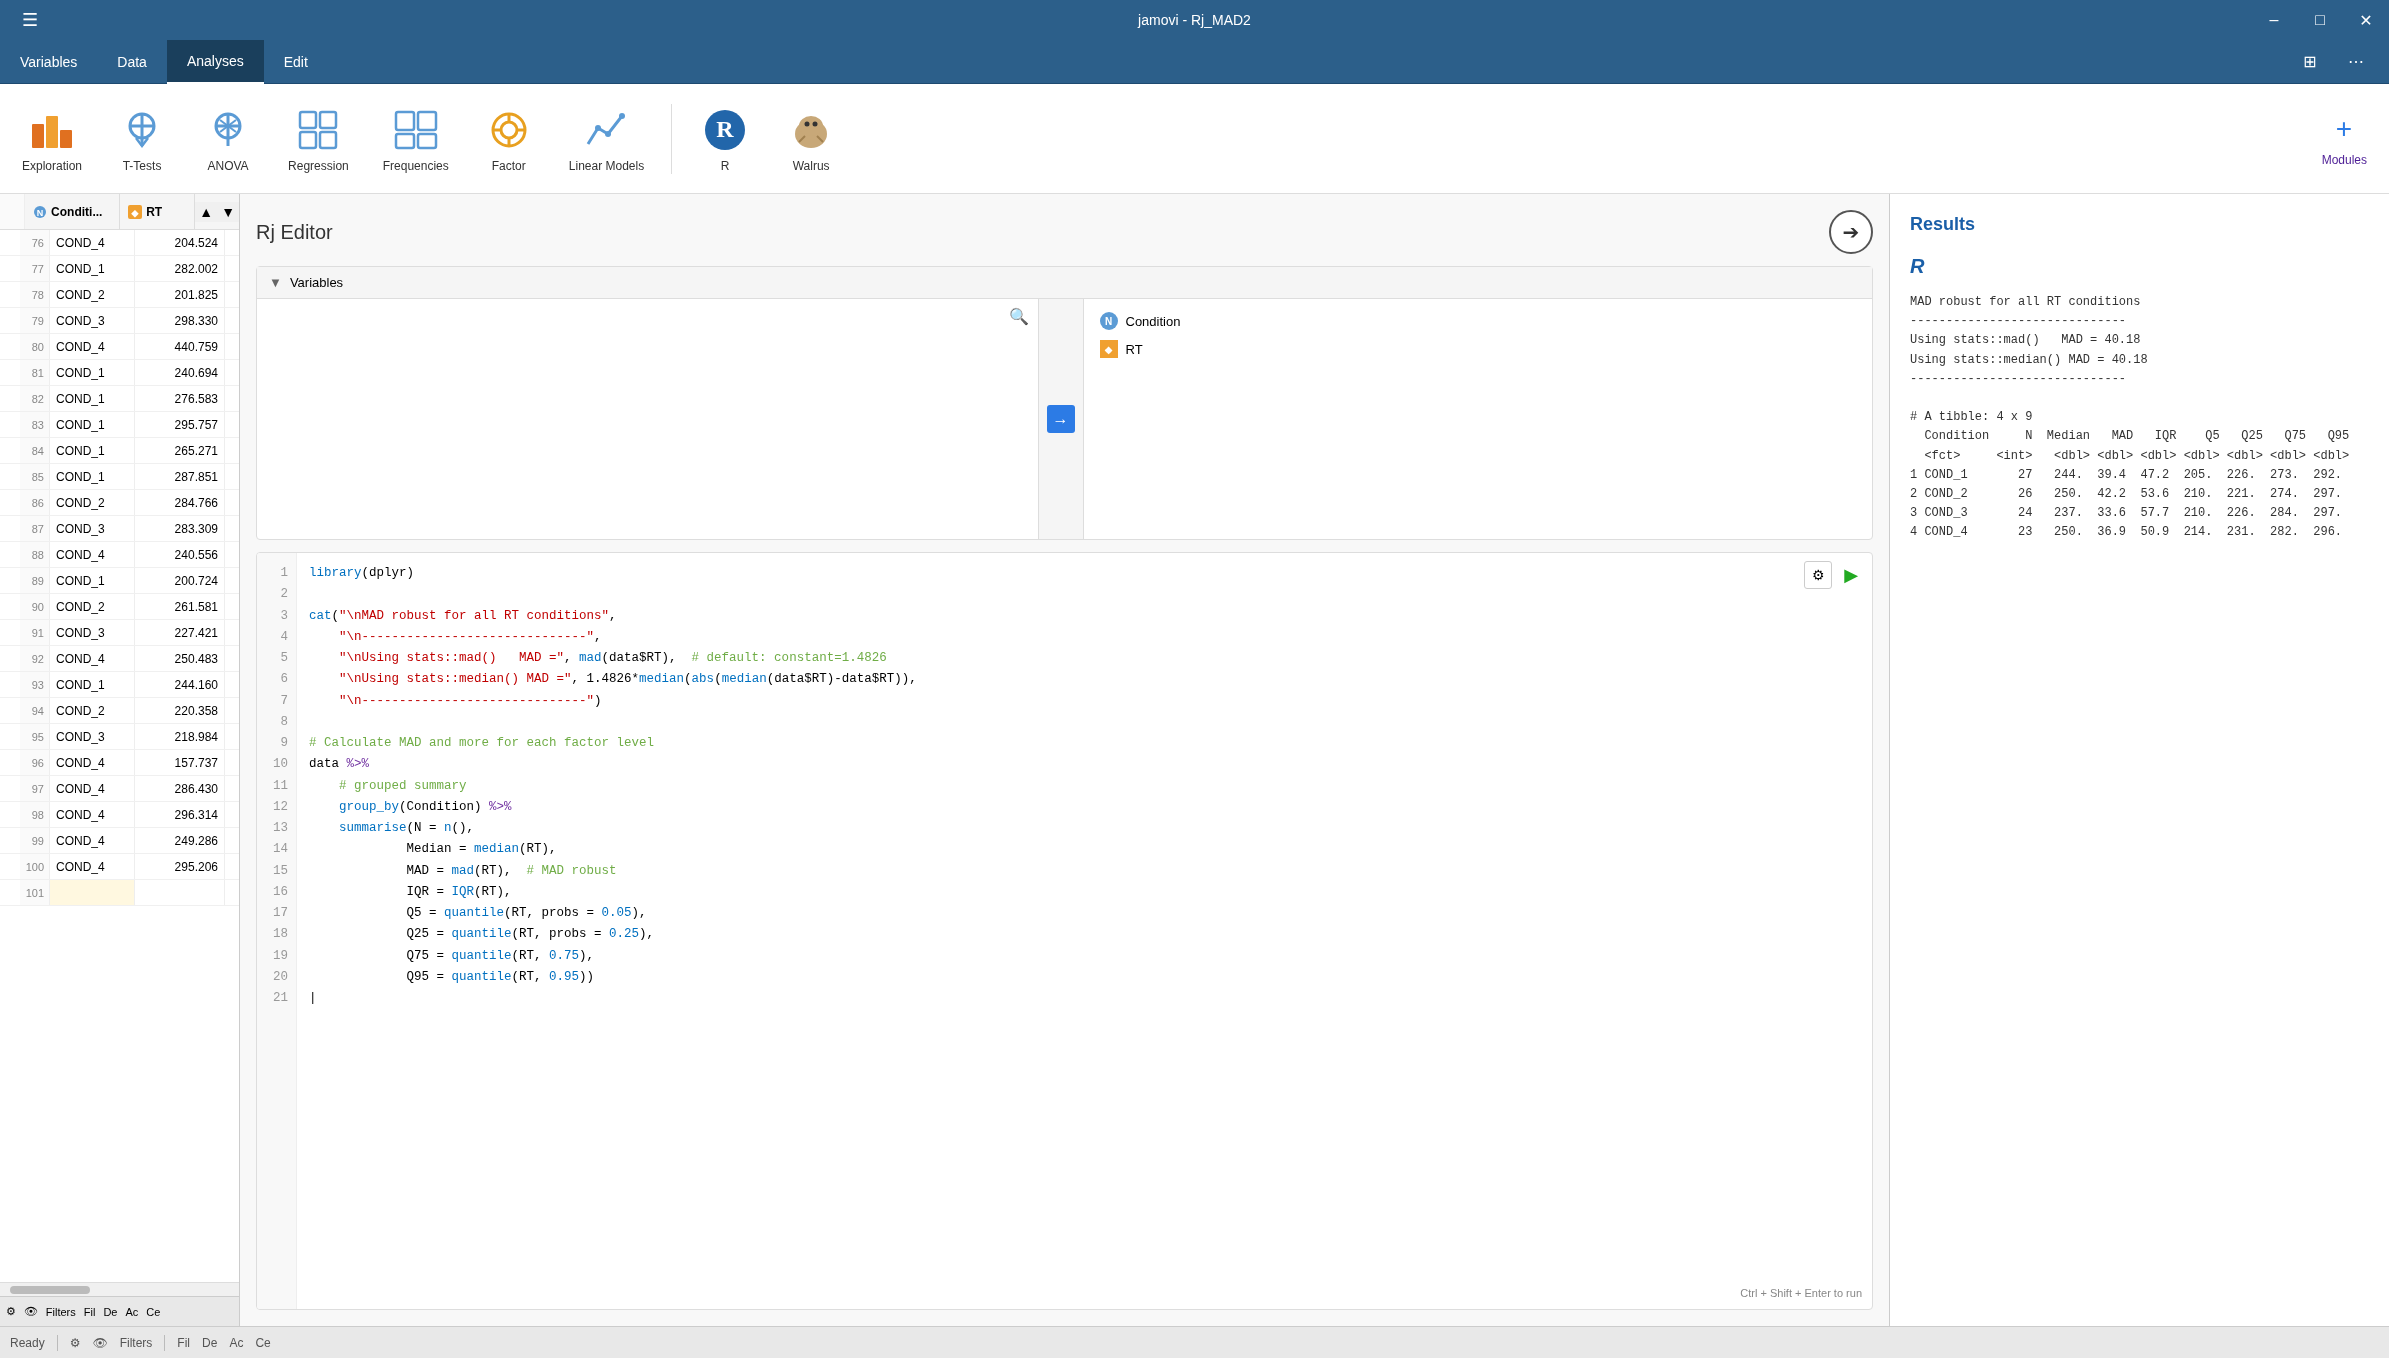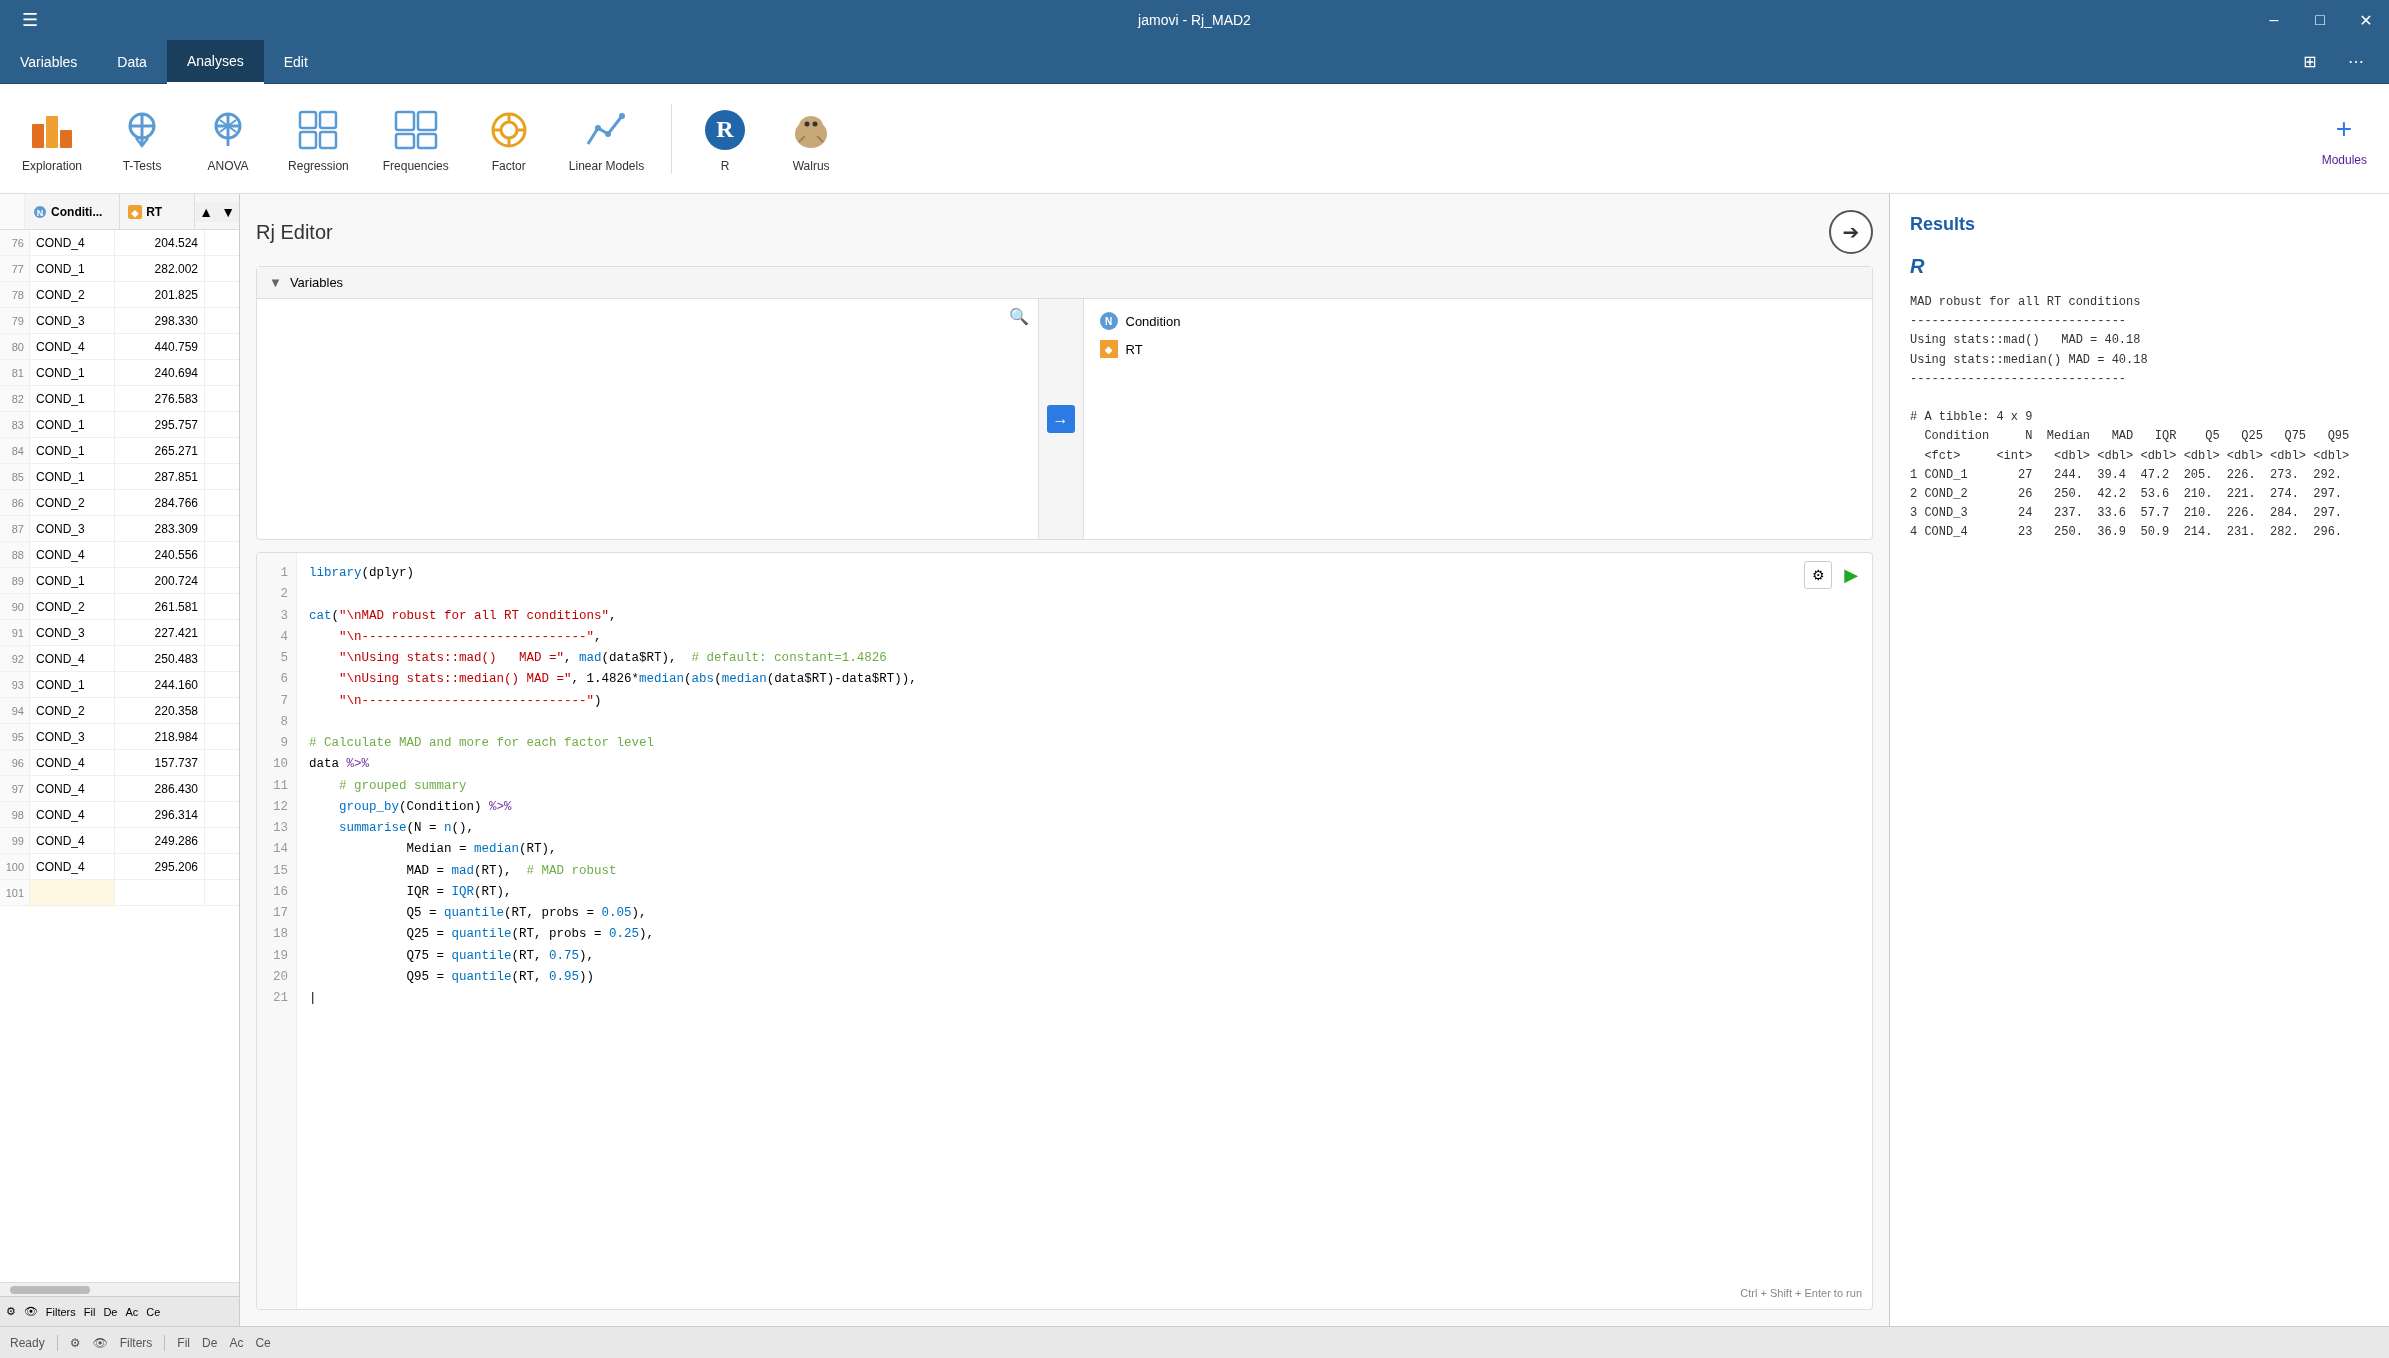--- a/index.html
+++ b/index.html
@@ -149,20 +149,21 @@
     .col-condition { width: 115px; }
     .col-rt { width: 90px; }
     .data-scroll {
       overflow-y: auto;
       flex: 1;
     }
     .data-row {
       display: flex;
       height: 26px;
       border-bottom: 1px solid #f0f0f0;
+      padding-left: 20px;
     }
     .row-num {
       width: 30px;
       font-size: 11px;
       color: #888;
       display: flex;
       align-items: center;
       justify-content: flex-end;
       padding-right: 5px;
       border-right: 1px solid #eee;

